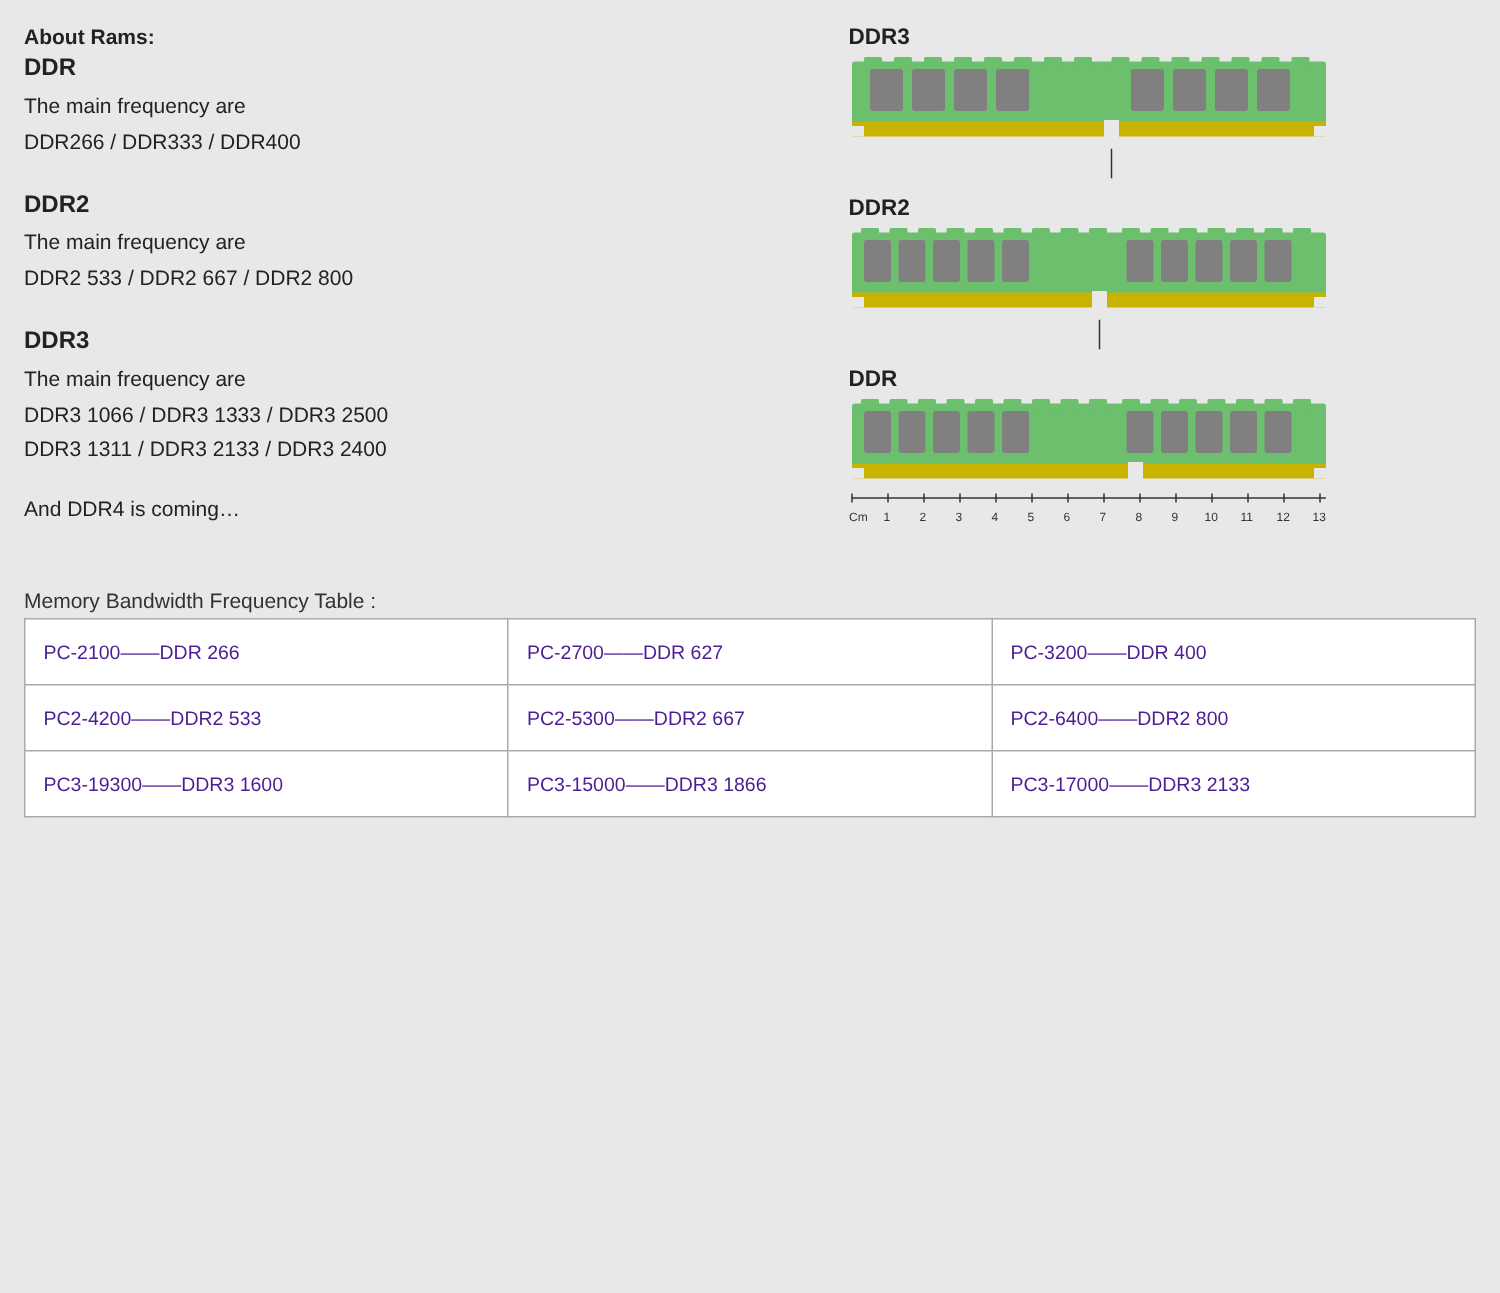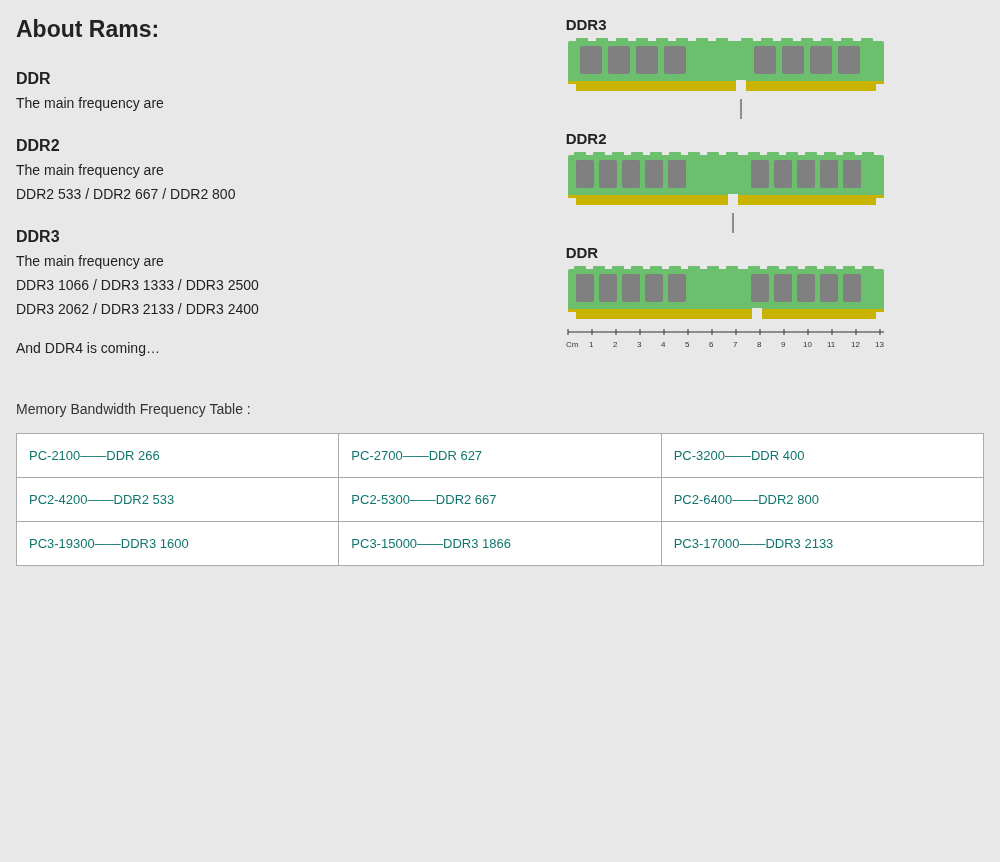--- a/index.html
+++ b/index.html
@@ -26,23 +26,23 @@
 
     .right-panel {
       flex: 1.1;
       display: flex;
       flex-direction: column;
       align-items: center;
       padding-top: 0px;
     }
 
     .about-title {
-      font-size: 23px;
+      font-size: 14px;
       font-weight: bold;
-      margin-bottom: 22px;
+      margin-bottom: 0;
     }
 
     .text-section {
       margin-bottom: 16px;
       line-height: 1.7;
     }
 
     .text-section p {
       margin: 0;
     }
@@ -53,36 +53,36 @@
       margin-bottom: 2px;
     }
 
     
     .table-section {
       margin-top: 8px;
     }
 
     .table-title {
       font-size: 14px;
-      margin-bottom: 16px;
+      margin-bottom: 4px;
       color: #333;
     }
 
     .bandwidth-table {
       border-collapse: collapse;
       width: 100%;
       background: white;
       border: 1px solid #aaa;
     }
 
     .bandwidth-table td {
       border: 1px solid #aaa;
       padding: 14px 12px;
       font-size: 13px;
-      color: #0f766e;
+      color: #4c1d95;
       width: 33.33%;
     }
 
     
     .diagram-wrapper {
       position: relative;
       width: 340px;
     }
 
     .ddr-block {
@@ -101,33 +101,34 @@
 <div class="main-layout">
 
   <div class="left-panel">
     <div class="about-title">
       <span>About Rams</span><span>:</span>
     </div>
 
     <div class="text-section">
       <p class="ddr-label">DDR</p>
       <p>The main frequency are</p>
+      <p>DDR266 / DDR333 / DDR400</p>
     </div>
 
     <div class="text-section">
       <p class="ddr-label">DDR2</p>
       <p>The main frequency are</p>
       <p>DDR2 533 / DDR2 667 / DDR2 800</p>
     </div>
 
     <div class="text-section">
       <p class="ddr-label">DDR3</p>
       <p>The main frequency are</p>
       <p>DDR3 1066 / DDR3 1333 / DDR3 2500</p>
-      <p>DDR3 2062 / DDR3 2133 / DDR3 2400</p>
+      <p>DDR3 1311 / DDR3 2133 / DDR3 2400</p>
     </div>
 
     <div class="text-section">
       <p>And DDR4 is coming…</p>
     </div>
   </div>
 
   <div class="right-panel">
     <div class="diagram-wrapper">
 

